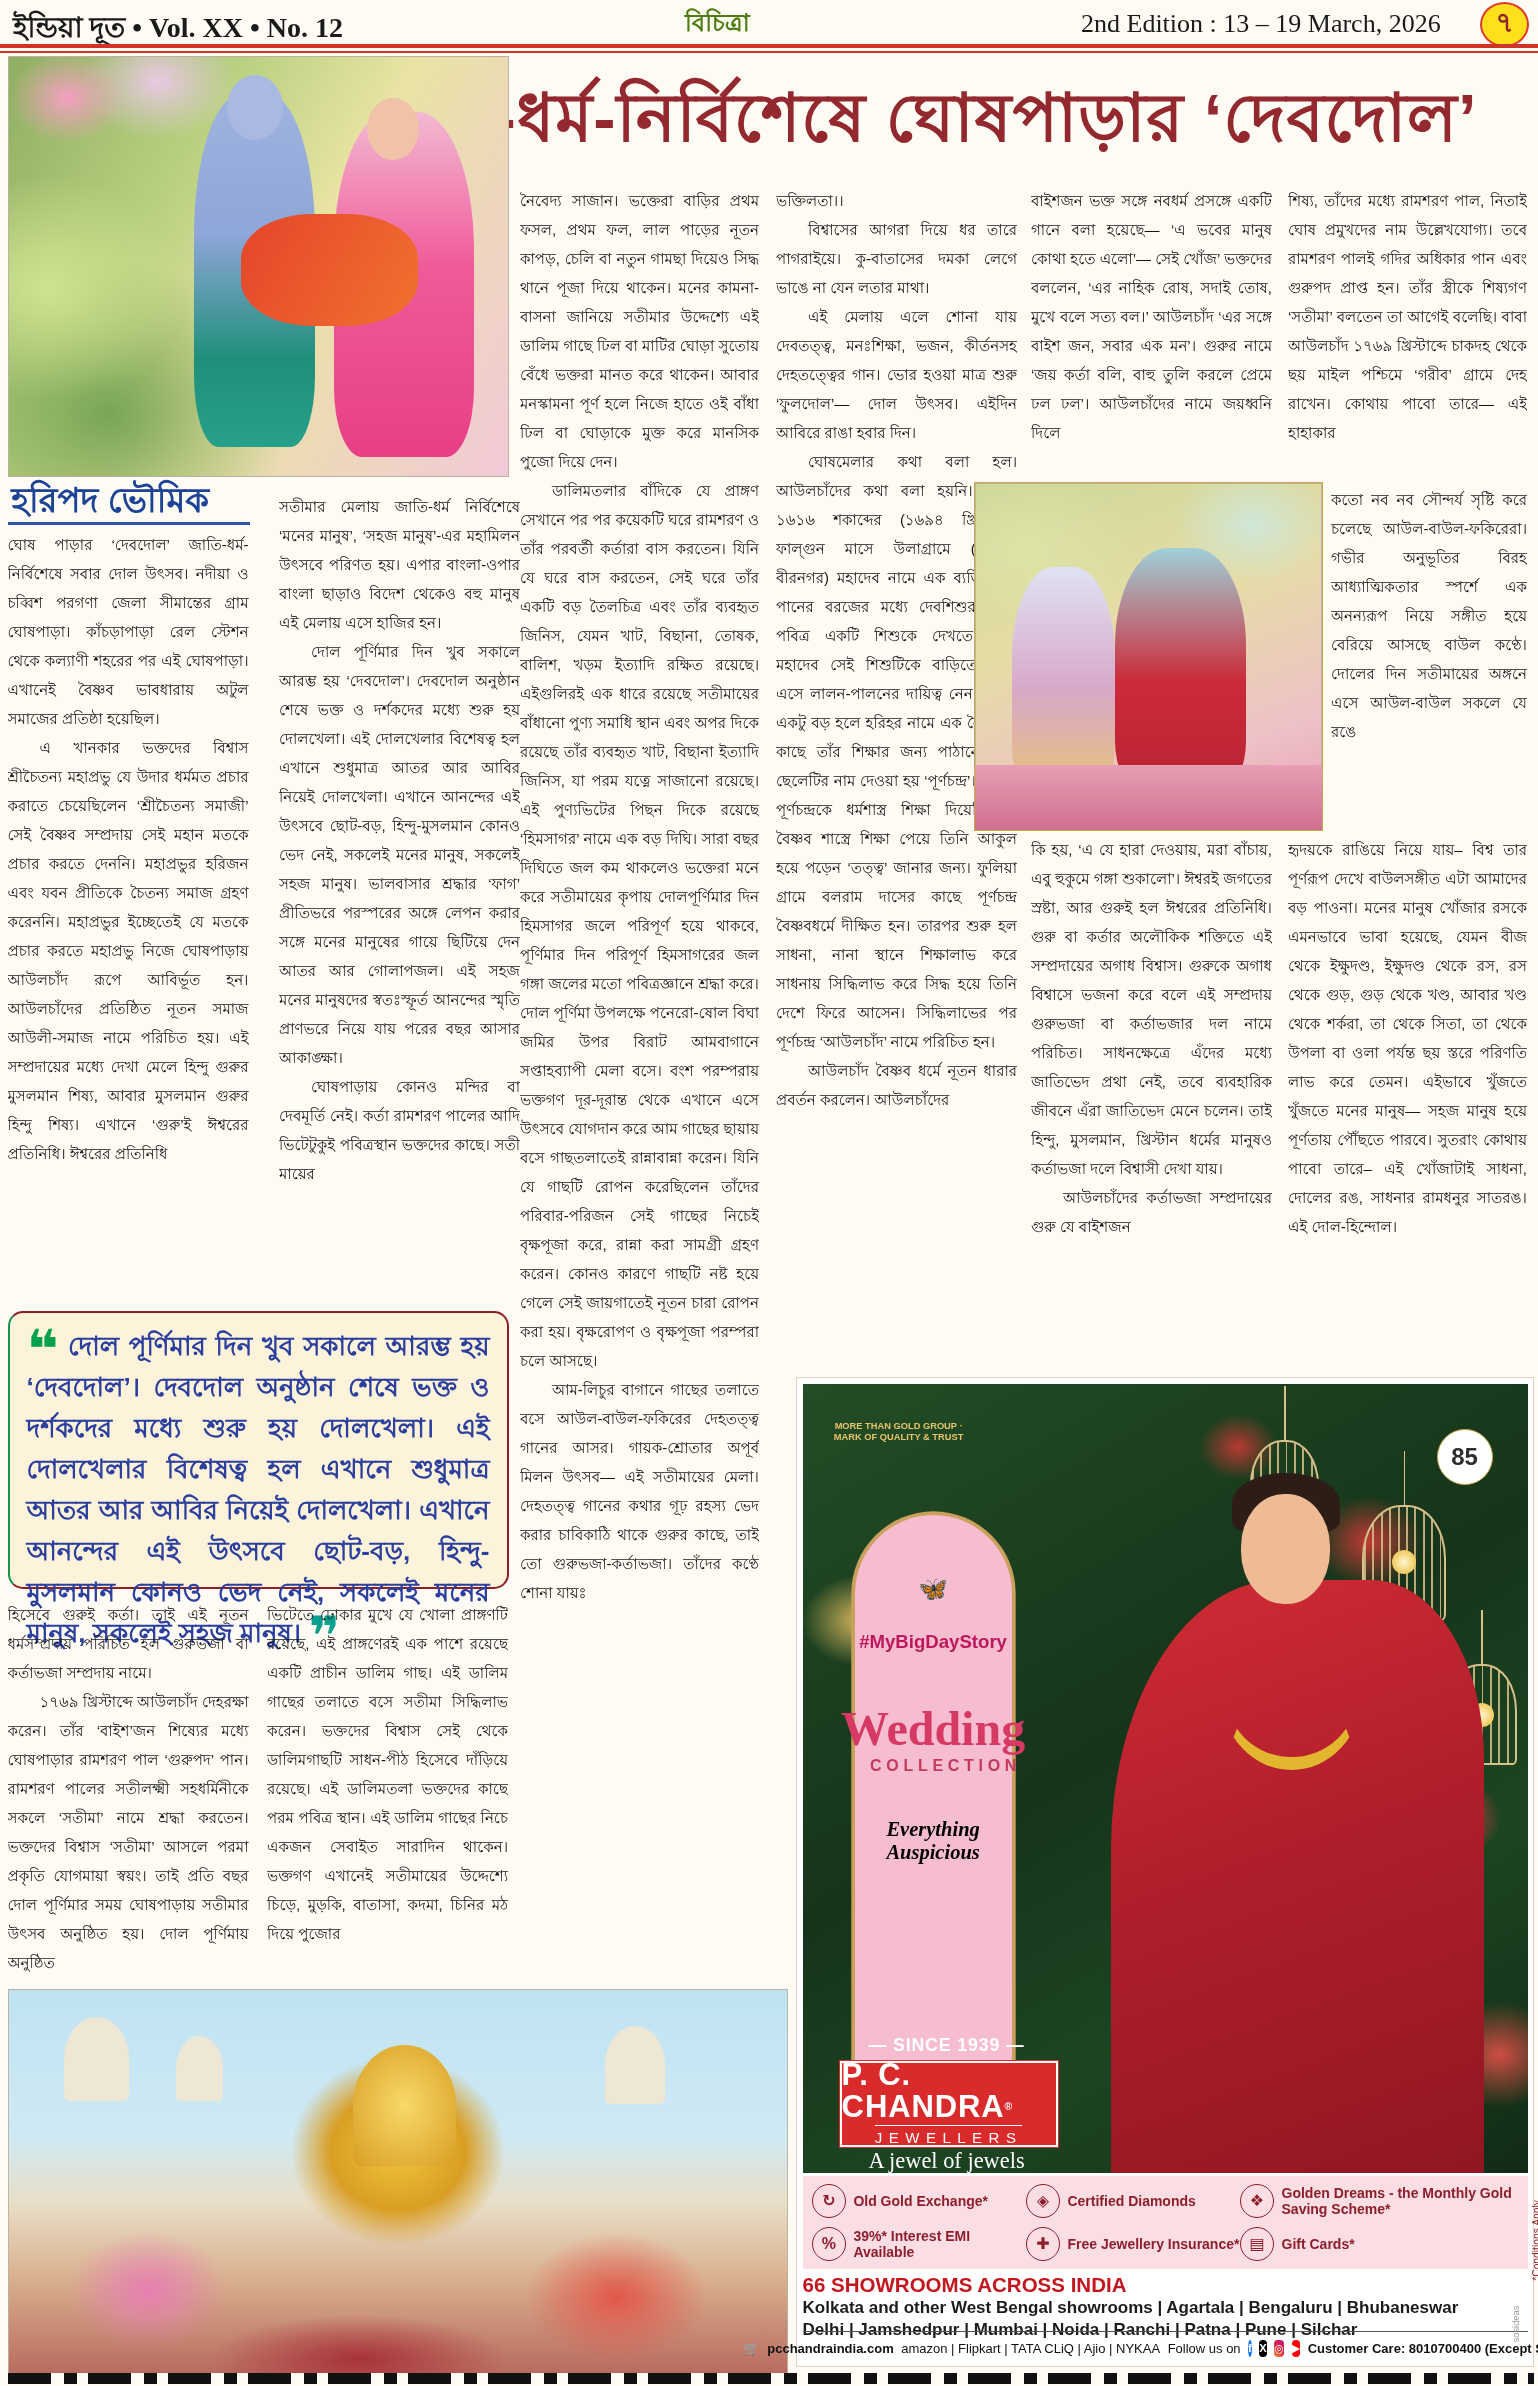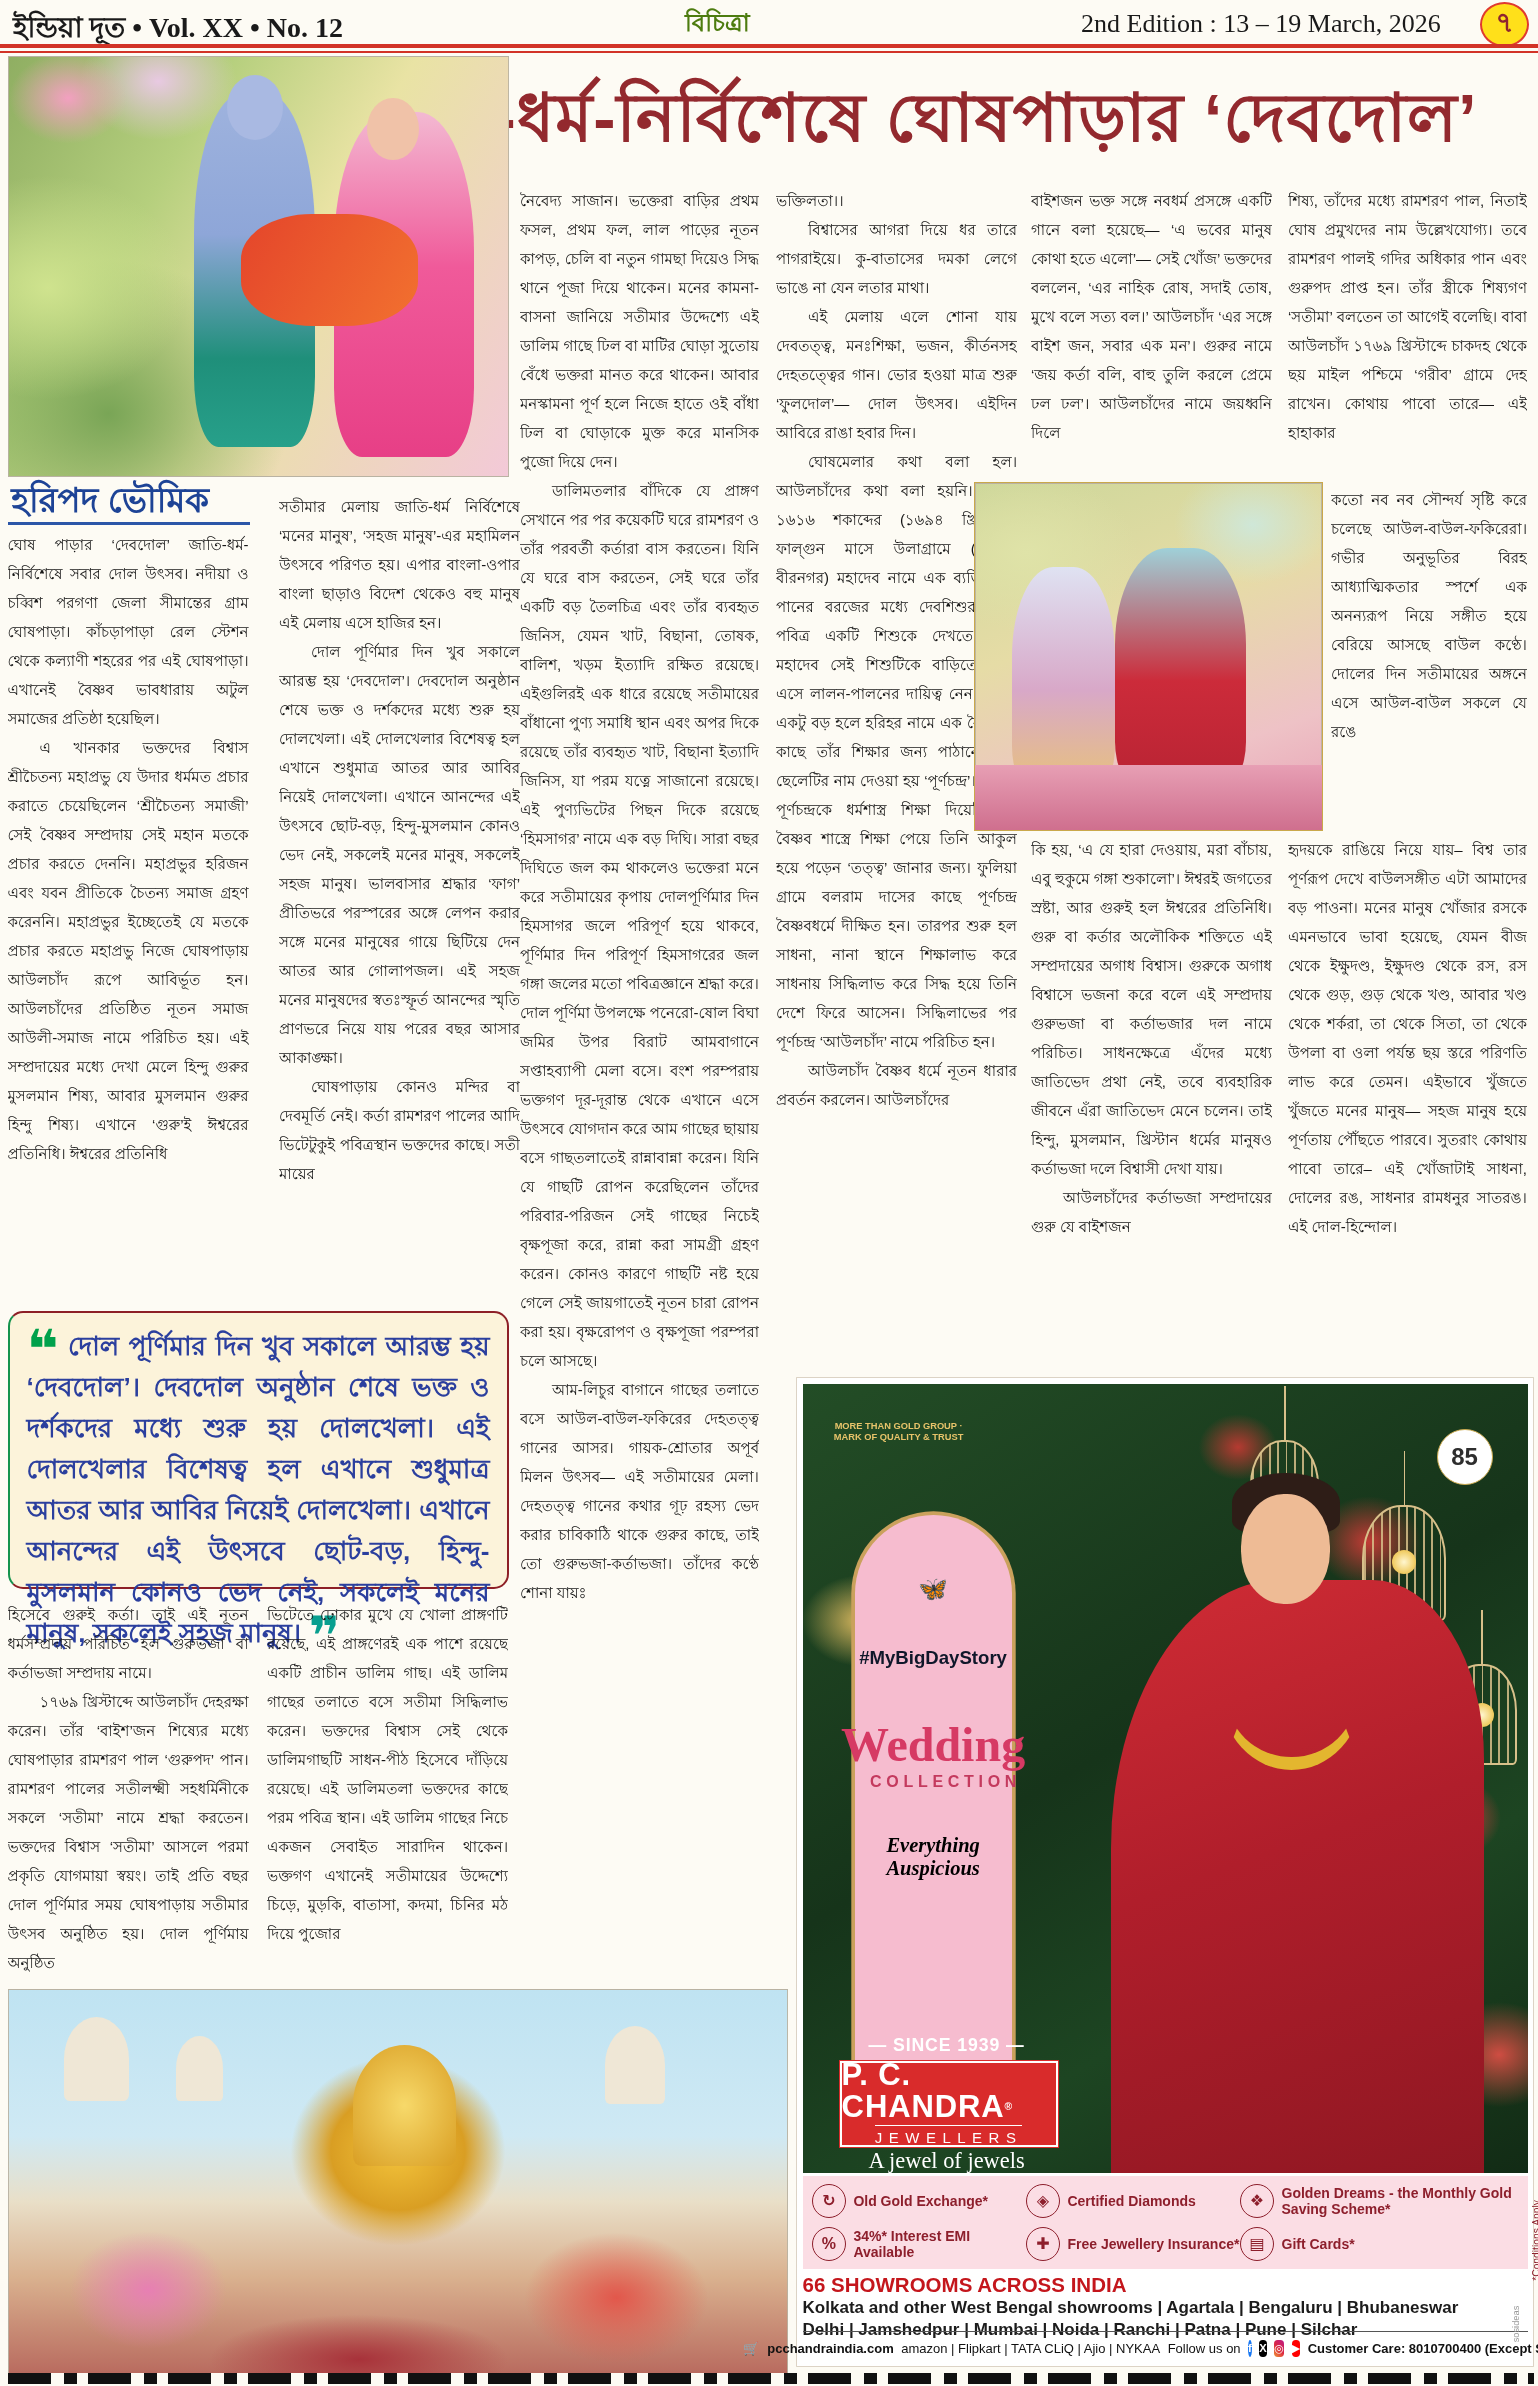--- a/index.html
+++ b/index.html
@@ -80,21 +80,21 @@
   .cage-light{position:absolute;width:24px;height:24px;border-radius:50%;background:radial-gradient(#fff6cf,#e8b62a);}
   .bride-sari{position:absolute;left:308px;top:196px;width:373px;height:597px;border-radius:45% 30% 0 0;
       background:linear-gradient(160deg,#d02c35 0%,#b01e2b 45%,#8f1722 100%);}
   .bride-face{position:absolute;left:438px;top:110px;width:89px;height:110px;border-radius:48%;background:#eebb95;}
   .bride-hair{position:absolute;left:429px;top:89px;width:108px;height:60px;border-radius:50% 50% 20% 20%;background:#2e1d17;}
   .bride-necklace{position:absolute;left:418px;top:233px;width:131px;height:140px;border-radius:50%;
       border-bottom:13px solid #e3b62f;border-left:5.6px solid transparent;border-right:5.6px solid transparent;border-top:0;}
   .ad-card{position:absolute;left:52px;top:131px;width:157px;height:546px;background:#f6bccf;border-radius:84px 84px 0 0;
            box-shadow:0 0 0 3.7px #caa15c;display:flex;flex-direction:column;align-items:center;text-align:center;}
   .butterfly{margin-top:60px;font-size:24px;color:#d8a23a;}
-  .hashtag{margin-top:44px;font-size:18.6px;font-weight:700;color:#0f172a;}
+  .hashtag{margin-top:28px;font-size:18.6px;font-weight:700;color:#be185d;}
   .wedding{margin-top:48px;font-size:48px;color:#d63a64;font-family:"Liberation Serif","DejaVu Serif",serif;font-weight:700;}
   .collection{margin-top:1px;font-size:16px;letter-spacing:4.7px;color:#c43a5e;font-weight:700;padding-left:25px;}
   .auspicious{margin-top:43px;font-size:20.5px;color:#000000;font-style:italic;font-weight:700;font-family:"Liberation Serif","DejaVu Serif",serif;}
   .emblem-gold{position:absolute;left:26px;top:37px;width:140px;height:67px;color:#e7c36a;font-size:9.3px;font-weight:700;text-align:center;line-height:11.2px;}
   .emblem-85{position:absolute;right:35px;top:45px;width:54px;height:54px;border-radius:50%;background:#fff;color:#2e2e2e;
              display:flex;align-items:center;justify-content:center;font-size:24px;font-weight:700;border:1.9px solid #c9a84c;}
   .since{position:absolute;left:37px;top:651px;width:214px;text-align:center;color:#fff;font-size:17.7px;font-weight:700;letter-spacing:0.9px;}
   .logo-box{position:absolute;left:37px;top:677px;width:214px;height:82px;background:#d92b2b;border:2.8px solid #fff;outline:0.9px solid #d92b2b;
             display:flex;flex-direction:column;align-items:center;justify-content:center;color:#fff;}
   .logo-main{font-size:31px;font-weight:700;letter-spacing:0.9px;line-height:32px;}
@@ -257,21 +257,21 @@
       <div class="offer">
           <span class="oicon">◈</span>
           <span>Certified Diamonds</span>
         </div>
       <div class="offer">
           <span class="oicon">❖</span>
           <span>Golden Dreams - the Monthly Gold Saving Scheme*</span>
         </div>
       <div class="offer">
           <span class="oicon">%</span>
-          <span>34%* Interest EMI Available</span>
+          <span>39%* Interest EMI Available</span>
         </div>
       <div class="offer">
           <span class="oicon">✚</span>
           <span>Free Jewellery Insurance*</span>
         </div>
       <div class="offer">
           <span class="oicon">▤</span>
           <span>Gift Cards*</span>
         </div>
     </div>

